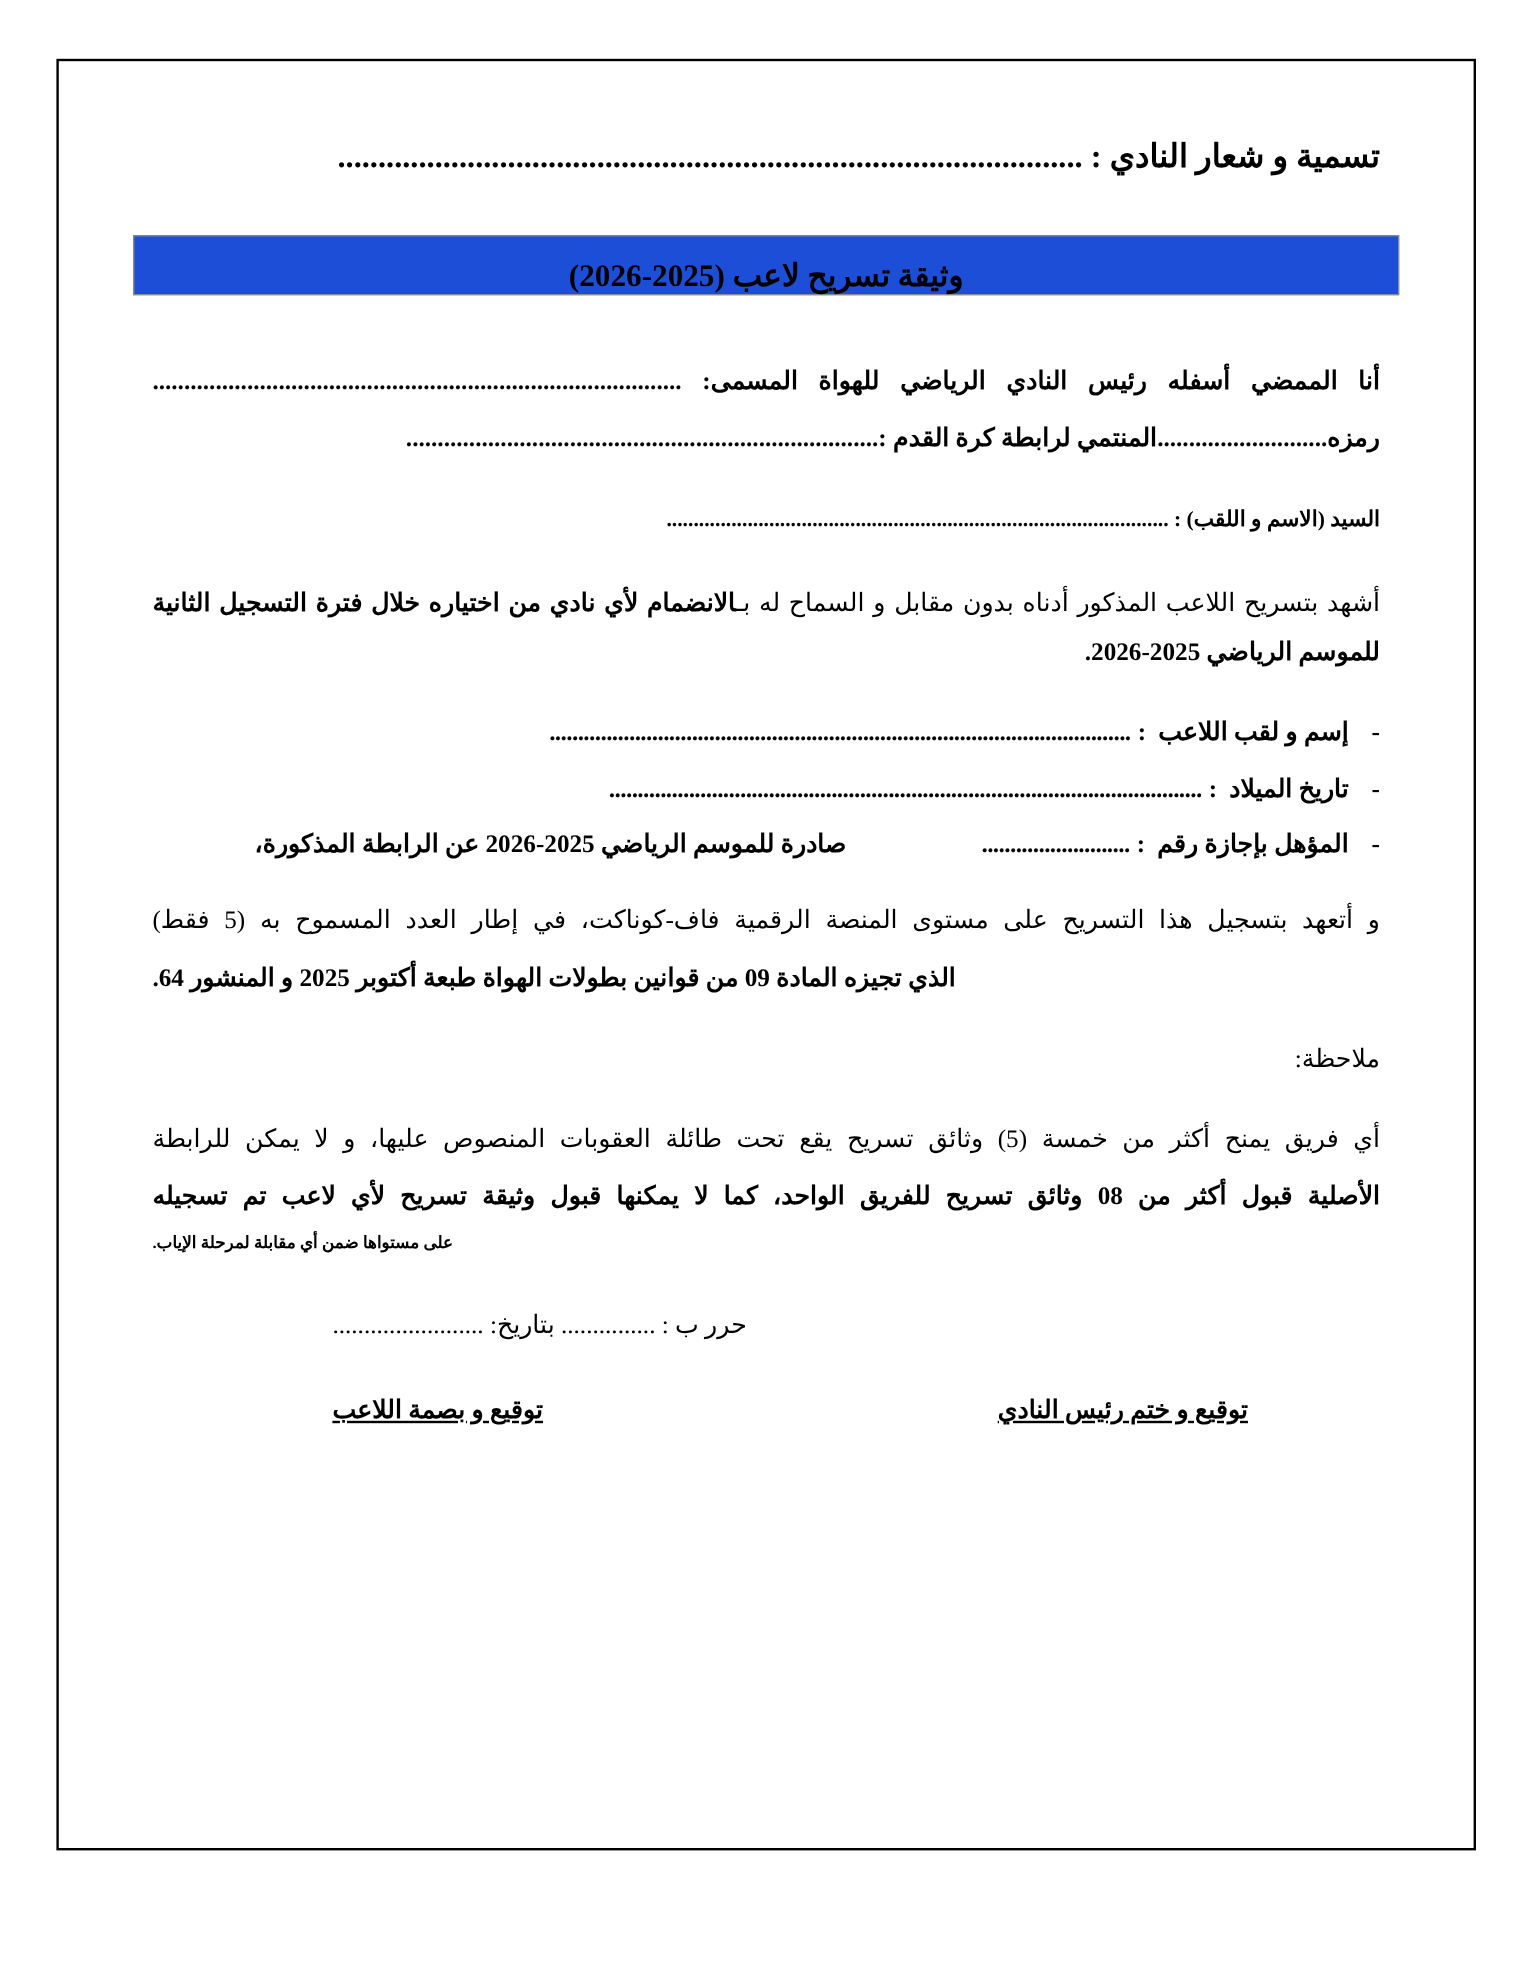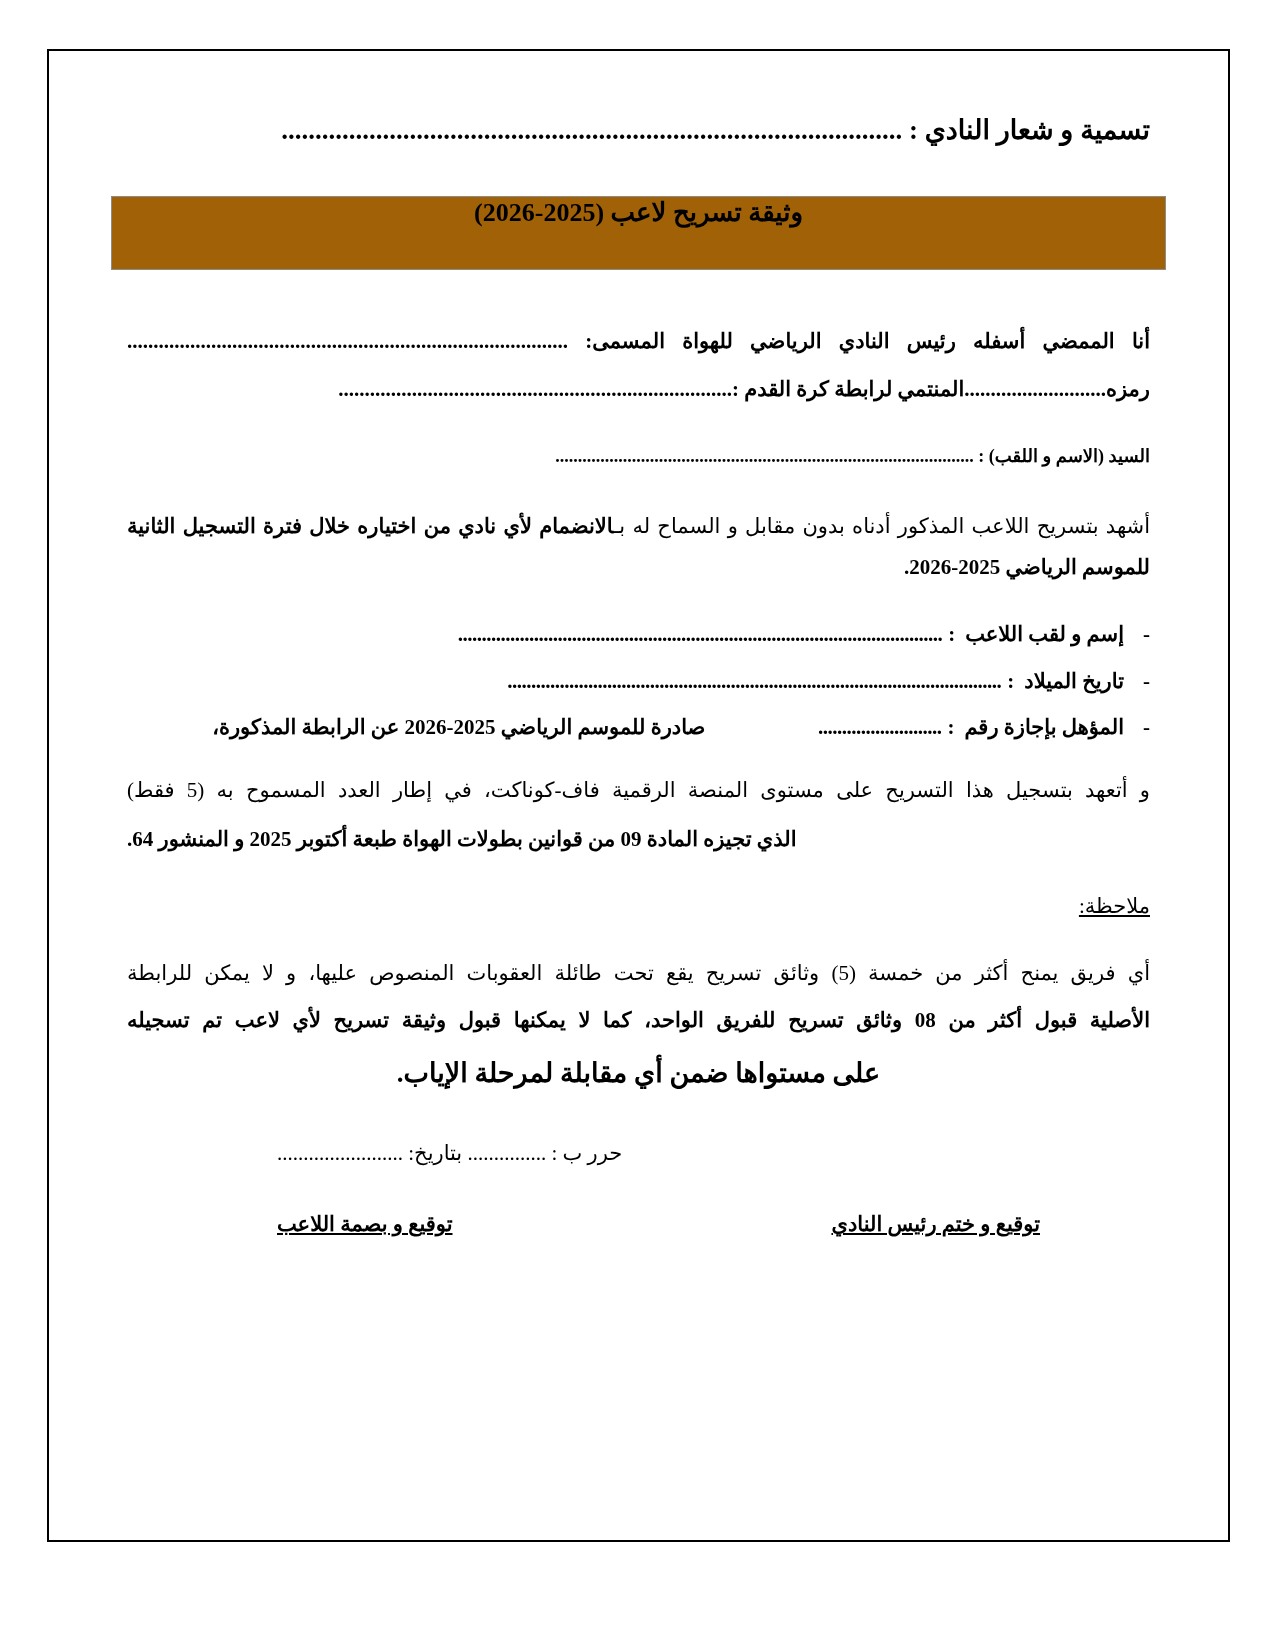--- a/index.html
+++ b/index.html
@@ -49,25 +49,25 @@
     text-align: right;
     letter-spacing: 0;
   }
   .club-line .dots {
     font-weight: bold;
     letter-spacing: -1px;
   }
 
   
   .title-bar {
-    background: #a16207;
+    background: #1d4ed8;
     border: 1px solid #8c8c8c;
-    height: 74px;
+    height: 50px;
     display: flex;
-    align-items: flex-start;
+    align-items: flex-end;
     justify-content: center;
     margin: 0 0 52px 0;
     box-sizing: border-box;
   }
   .title-bar .title-text {
     font-size: 26px;
     font-weight: bold;
     direction: rtl;
     unicode-bidi: isolate;
   }
@@ -177,39 +177,38 @@
     font-weight: bold;
   }
 
   
   .note-label {
     font-size: 21px;
     margin: 0 0 34px 0;
     text-align: right;
   }
   .note-label span {
-    text-decoration: underline;
     margin-left: 16px;
   }
   .note-body {
     font-size: 21px;
     line-height: 1.95;
     margin: 0 0 6px 0;
     text-align: justify;
     text-align-last: justify;
   }
   .note-body.bold {
     font-weight: bold;
   }
   .note-tail {
-    font-size: 27px;
+    font-size: 14px;
     line-height: 1.95;
     font-weight: bold;
     margin: 0 0 42px 0;
-    text-align: center;
+    text-align: left;
   }
 
   
   .date-line {
     font-size: 21px;
     margin: 0 0 46px 0;
     text-align: left;
     padding-left: 150px;
   }
 

